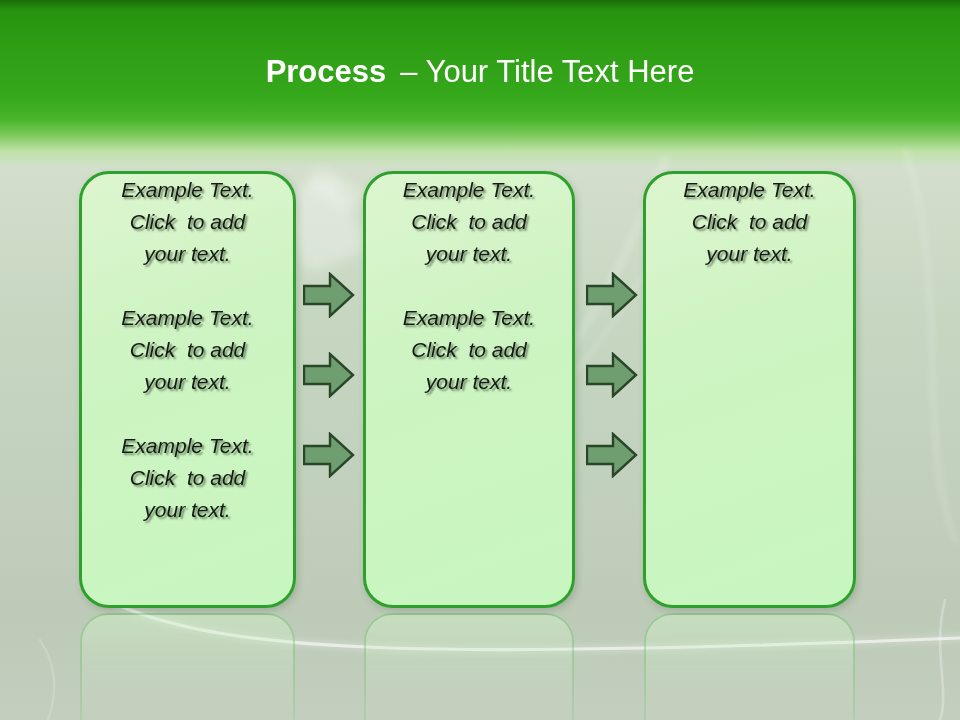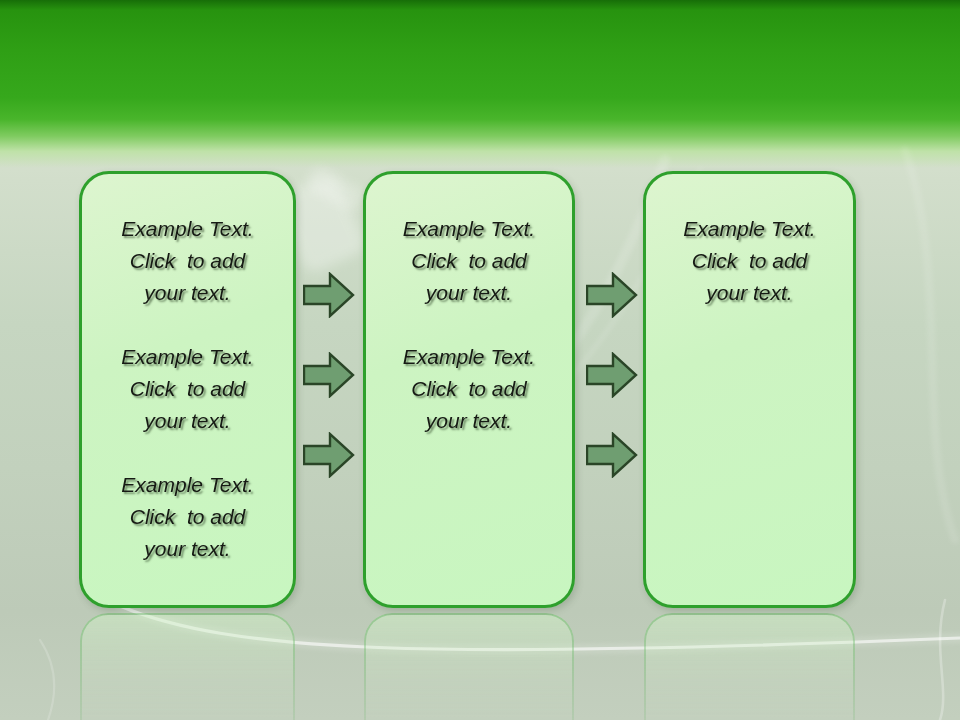--- a/index.html
+++ b/index.html
@@ -74,21 +74,20 @@
 
   
   .process-box {
     position: absolute;
     top: 171px;
     height: 437px;
     border: 3px solid #2ea02c;
     border-radius: 30px;
     background: linear-gradient(160deg, #ddf5cf 0%, #cdf4c2 40%, #c8f6c0 100%);
     box-shadow: 2px 3px 7px rgba(60, 80, 55, 0.22);
-    padding-top: 39px;
   }
   .box-1 { left: 79px;  width: 217px; }
   .box-2 { left: 363px; width: 212px; }
   .box-3 { left: 643px; width: 213px; }
 
   .para {
     text-align: center;
     font-style: italic;
     font-size: 21px;
     line-height: 32px;
@@ -128,20 +127,21 @@
   .refl-2 { left: 364px; width: 210px; }
   .refl-3 { left: 644px; width: 211px; }
 </style>
 </head>
 <body>
 
 <div class="slide">
 
   <div class="header-band"></div>
 
+  <div class="slide-title"><span class="title-keyword">Process</span><span class="title-rest">– Your Title Text Here</span></div>
 
   <div class="watermark"></div>
   <div class="watermark-2"></div>
 
   <svg class="swirls" viewBox="0 0 960 720" xmlns="http://www.w3.org/2000/svg">
     <defs>
       <filter id="soft" x="-20%" y="-20%" width="140%" height="140%">
         <feGaussianBlur stdDeviation="2.2"></feGaussianBlur>
       </filter>
     </defs>

